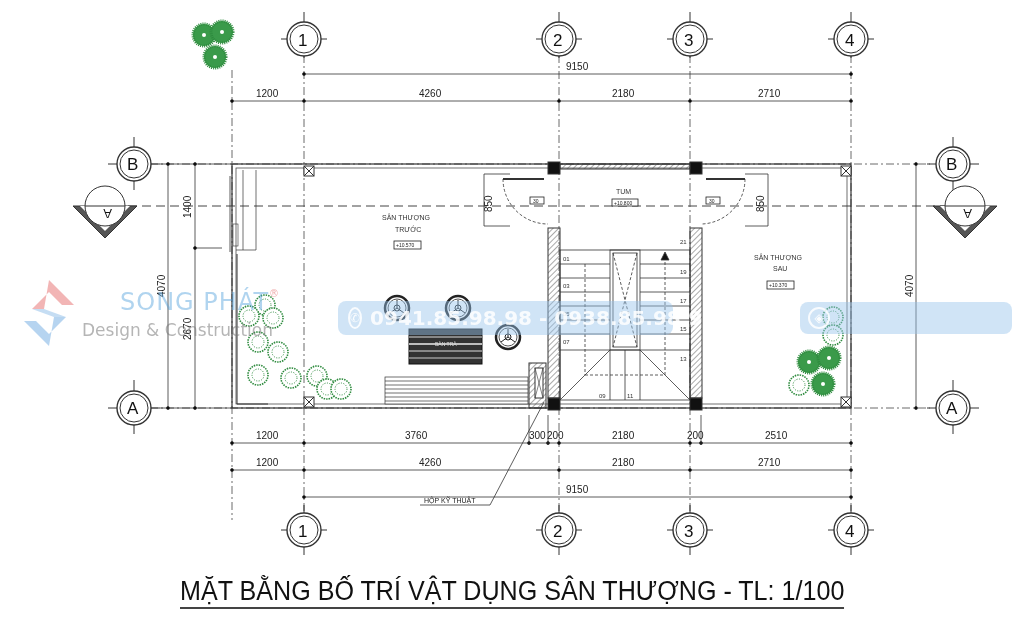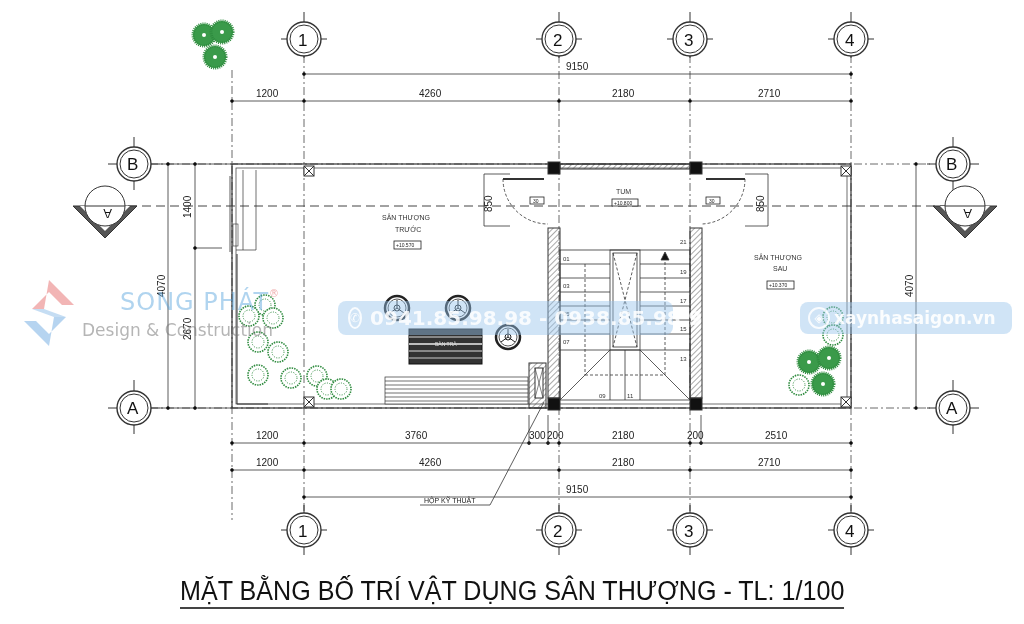--- a/index.html
+++ b/index.html
@@ -405,16 +405,15 @@
 </svg>
 <div class="wm-brand"><span>SONG PHÁT</span><span class="wm-reg">®</span></div>
 <div class="wm-sub">Design &amp; Construction</div>
 
 <div class="wm-phone">
   <span class="wm-icon">✆</span>
   <span class="txt">0941.85.98.98 - 0938.85.98.98</span>
 </div>
 <div class="wm-web">
   <span class="wm-icon">◈</span>
-  <span class="txt">xaynhasaigon.vn</span>
 </div>
 
 <div class="title">MẶT BẰNG BỐ TRÍ VẬT DỤNG SÂN THƯỢNG - TL: 1/100</div>
 
 </body></html>

